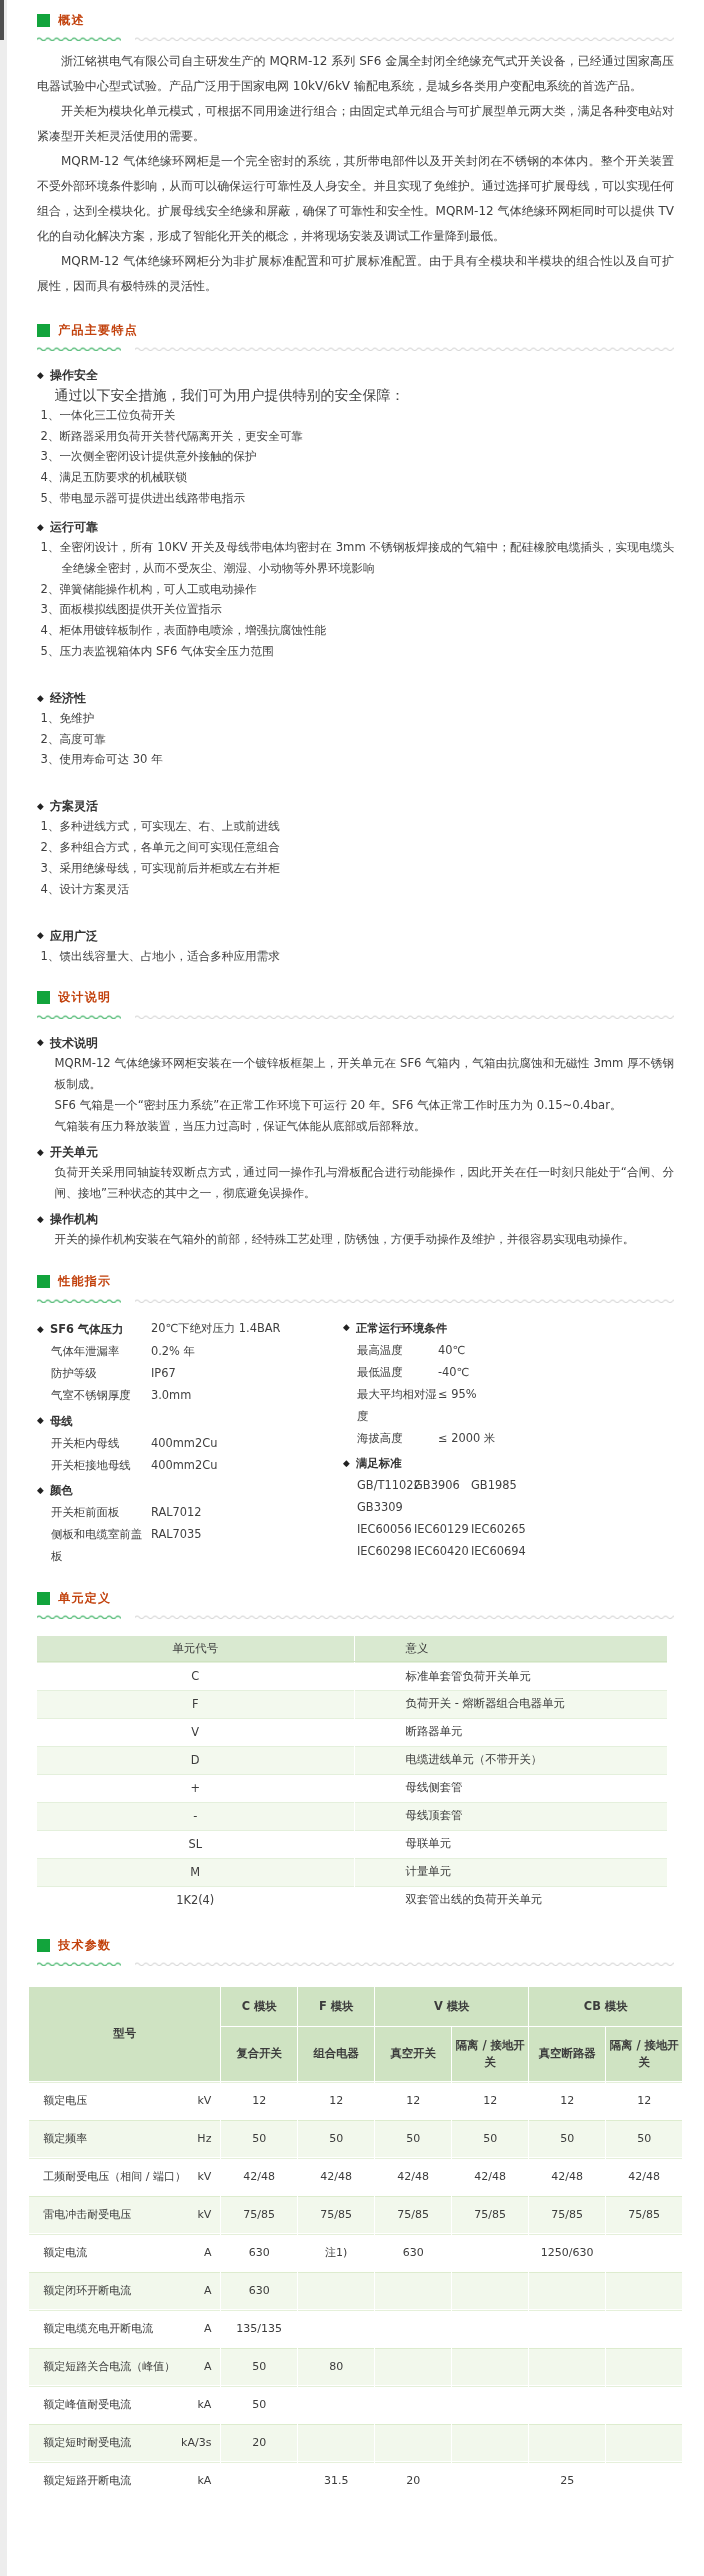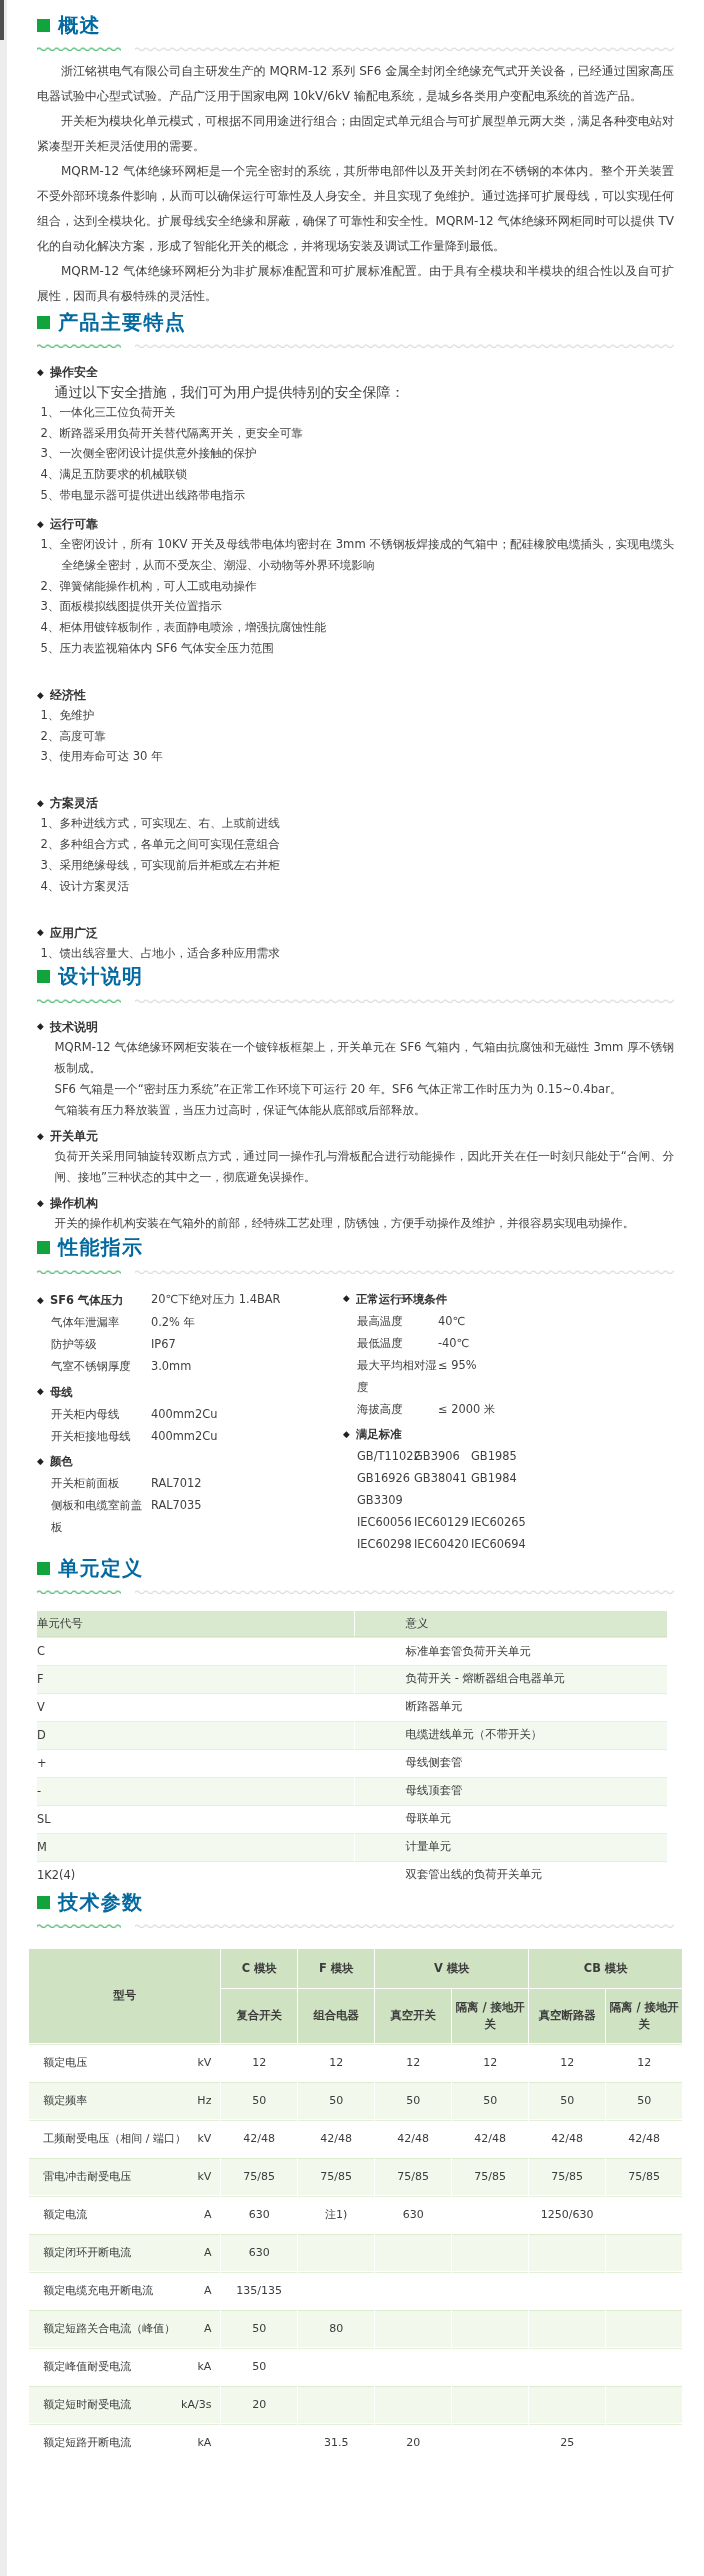--- a/index.html
+++ b/index.html
@@ -8,32 +8,32 @@
   body{width:704px;font-family:"DejaVu Sans","Liberation Sans",sans-serif;color:#3f3f3f;-webkit-font-smoothing:antialiased}
   .page{position:relative;width:704px;min-height:2576px;background:#fff;overflow:hidden}
   .left-strip{position:absolute;left:0;top:0;width:7px;height:100%;background:#ededed}
   .corner-tab{position:absolute;left:0;top:0;width:4.4px;height:40px;background:#4f4f4f;z-index:3}
   .content{position:relative;margin-left:7px;padding:12.3px 30px 40px 30px}
   .svgdefs{position:absolute;width:0;height:0}
 
   
   .sec-head{display:flex;align-items:center;gap:8px}
   .sq{width:13.2px;height:13.2px;background:var(--accent,#12a43c);flex:0 0 auto}
-  .sec-title{font-size:20px;font-weight:700;color:#0369a1;letter-spacing:1.3px}
+  .sec-title{font-size:12px;font-weight:700;color:#c2410c;letter-spacing:1.3px}
   .waves{display:flex;gap:14px;margin-top:6.2px;height:6.2px;align-items:center}
   .wave{height:6.2px;display:block}
   .wave.g{width:84px;flex:0 0 auto}
   .wave.y{flex:1}
 
   
   .paras{margin-top:7px}
   .paras p{font-size:12px;line-height:25px;text-indent:2em;text-align:justify;color:#404040}
 
   
-  .sec{}
+  .sec{margin-top:23px}
   .sec:first-child{margin-top:0}
   .groups{margin-top:14px}
   .feat-group{margin-top:8.8px}
   .feat-group.spaced{margin-top:26.4px}
   .fg-head{display:flex;align-items:center;gap:6.2px;font-size:12px;font-weight:700;line-height:20px;color:#333}
   .diamond{font-size:8.8px;line-height:1;color:#222}
   .fg-intro{margin-left:17.6px;line-height:20px;font-size:14px}
   .fg-item{margin-left:3.5px;padding-left:21px;text-indent:-21px;line-height:20.7px;font-size:11.6px;text-align:justify}
   .design-group{margin-top:5.3px}
   .dg-line{margin-left:17.6px;line-height:21px;font-size:11.6px;text-align:justify}
@@ -52,21 +52,21 @@
   .perf-left .perf-label{width:100px}
   .perf-right .perf-label{width:81px}
   .perf-label{color:#3f3f3f}
   .perf-value{color:#3f3f3f}
   .perf-row .code{width:57px;display:inline-block}
 
   
   .unit-table{width:630px;margin:16px 0 0 0;border-collapse:collapse;font-size:11.4px;table-layout:fixed;color:#3c3c3c}
   .unit-table th{background:var(--unitHeaderBg,#d9e9d0);font-weight:400;height:26.4px;border-bottom:1.8px solid #cfe3c0}
   .unit-table td{height:28px;box-shadow:inset 0 0.9px 0 #e4f0dc}
-  .unit-table th:first-child,.unit-table td:first-child{text-align:left;border-right:1.8px solid #fff;width:317px}
+  .unit-table th:first-child,.unit-table td:first-child{text-align:center;border-right:1.8px solid #fff;width:317px}
   .unit-table th:last-child,.unit-table td:last-child{text-align:left;padding-left:51px}
   .unit-table tbody tr:nth-child(even) td{background:var(--unitZebra,#f3f9ee)}
 
   
   .tech-table{width:651px;margin:19.4px 0 0 -8.8px;border-collapse:collapse;font-size:11px;table-layout:fixed;color:#3c3c3c}
   .tech-table th,.tech-table td{border:1.8px solid #fff;text-align:center;vertical-align:middle}
   .tech-table thead th{background:var(--tableHeaderBg,#cfe3c2);font-weight:700;font-size:11.4px;line-height:1.5;padding:3.5px 1.8px}
   .tech-table thead tr:first-child th{height:40px}
   .tech-table thead tr:last-child th{height:55px}
   .tech-table tbody td{height:38px;box-shadow:inset 0 0.9px 0 rgba(186,216,158,.38)}
@@ -321,25 +321,20 @@
                   <span class="diamond">◆</span>
                   <span>满足标准</span>
                 </span>
               </div>
               <div class="perf-row indent">
                 <span class="code">GB/T11022</span>
                 <span class="code">GB3906</span>
                 <span class="code">GB1985</span>
               </div>
               <div class="perf-row indent">
-                <span class="code">GB16926</span>
-                <span class="code">GB38041</span>
-                <span class="code">GB1984</span>
-              </div>
-              <div class="perf-row indent">
                 <span class="code">GB3309</span>
               </div>
               <div class="perf-row indent">
                 <span class="code">IEC60056</span>
                 <span class="code">IEC60129</span>
                 <span class="code">IEC60265</span>
               </div>
               <div class="perf-row indent">
                 <span class="code">IEC60298</span>
                 <span class="code">IEC60420</span>

